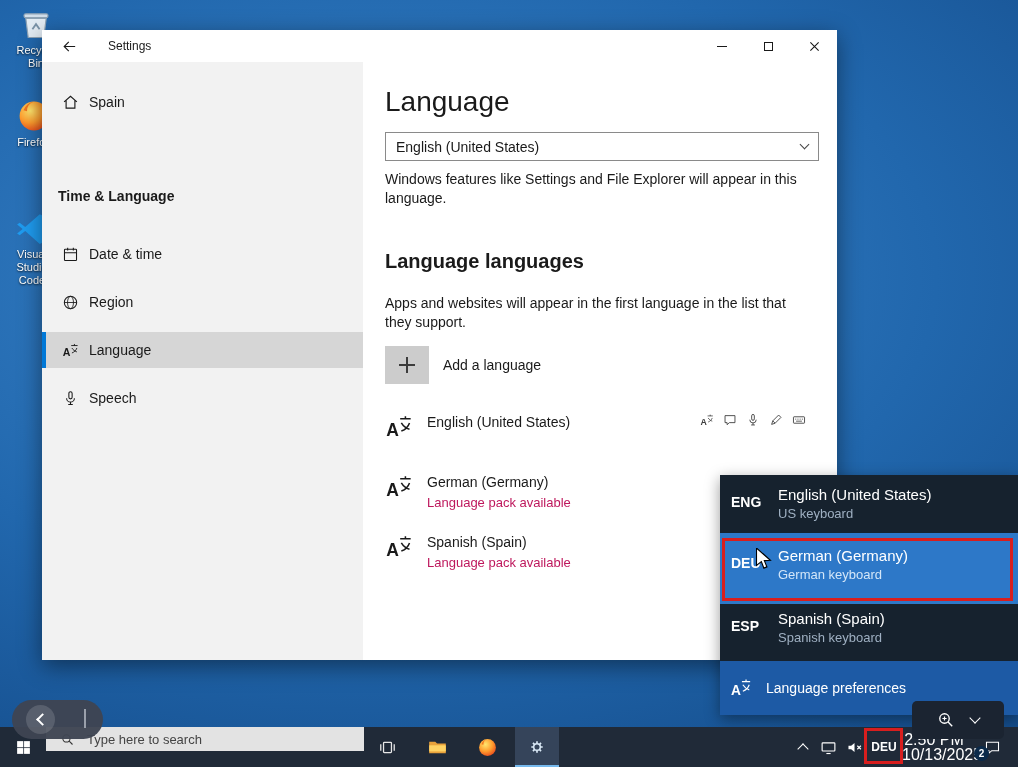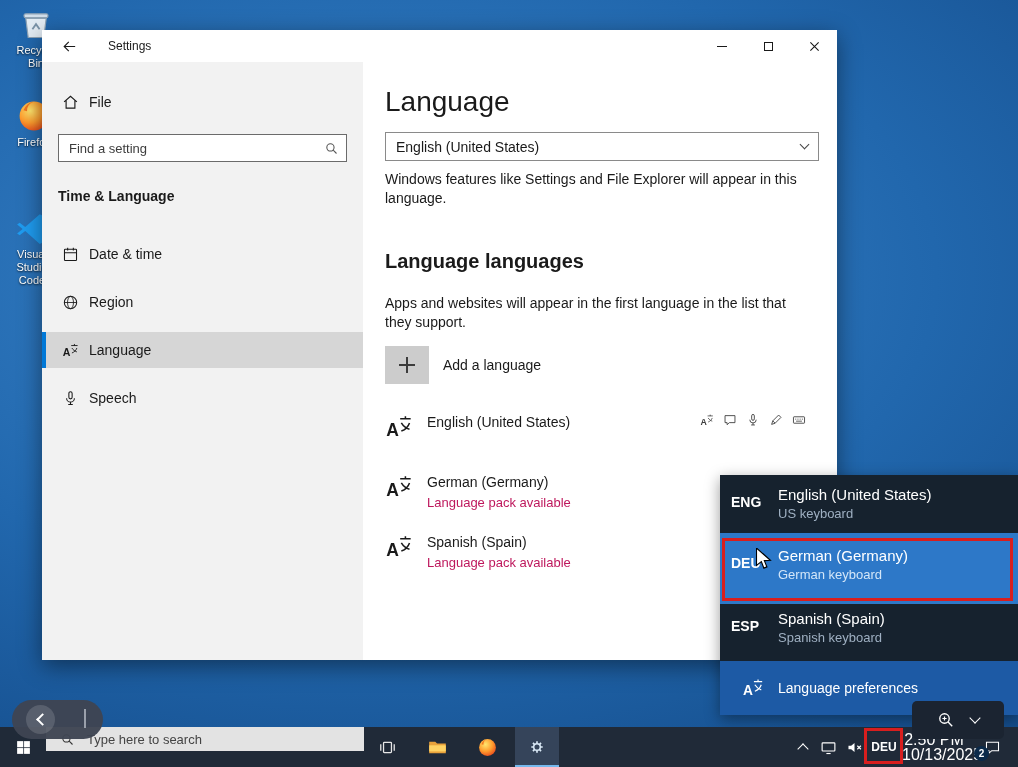--- a/index.html
+++ b/index.html
@@ -64,21 +64,21 @@
 
   
   #flyout { position: absolute; left: 720px; top: 475px; width: 298px; height: 240px; z-index: 20;
             box-shadow: 0 4px 14px rgba(0,0,0,.4); }
   .frow { position: absolute; left: 0; width: 298px; display: flex; cursor: pointer; }
   .fcode { width: 58px; padding-left: 11px; font-size: 14px; font-weight: 700; color: #fff; }
   .fname { font-size: 15px; color: #fff; }
   .fkb { font-size: 13px; color: #9fb0c2; margin-top: 3px; }
   .frow.sel .fkb { color: #d3e6f8; }
   .fprefs { position: absolute; left: 0; top: 186px; width: 298px; height: 54px; background: #1d5aa5;
-            display: flex; align-items: center; gap: 14px; padding-left: 22px; color: #fff; font-size: 14px; cursor: pointer; }
+            display: flex; align-items: center; gap: 14px; padding-left: 10px; color: #fff; font-size: 14px; cursor: pointer; }
 
   
   #taskbar { position: absolute; left: 0; top: 727px; width: 1018px; height: 40px; background: #202a38; z-index: 25; }
   .tbtn { position: absolute; top: 0; height: 40px; display: flex; align-items: center; justify-content: center;
           border: none; background: transparent; cursor: pointer; }
   .tbtn.active { background: #35445a; box-shadow: inset 0 -2px 0 #76b9ed; }
   .tsearch { position: absolute; left: 46px; top: 0; width: 318px; height: 24px; background: #e3e3e3;
              display: flex; align-items: center; }
   .tsearch .tsic { width: 15px; height: 15px; color: #333; margin-left: 14px; flex: none; }
   .tsearch input { flex: 1; border: none; outline: none; background: transparent; padding-left: 12px;
@@ -249,29 +249,21 @@
       </div>
     </div>
 
     <div class="sidebar">
       <div class="navrow" style="top:22px">
         <span class="nicon">
             <svg width="17" height="17">
               <use href="#i-home"></use>
             </svg>
           </span>
-        <span>File</span>
-      </div>
-      <div class="searchbox">
-        <input placeholder="Find a setting" style="">
-        <span class="sic">
-            <svg width="15" height="15">
-              <use href="#i-search"></use>
-            </svg>
-          </span>
+        <span>Spain</span>
       </div>
       <div class="section">Time &amp; Language</div>
 
       <div class="navrow" style="top:174px">
         <span class="nicon">
             <svg width="17" height="17">
               <use href="#i-cal"></use>
             </svg>
           </span>
         <span>Date &amp; time</span>

